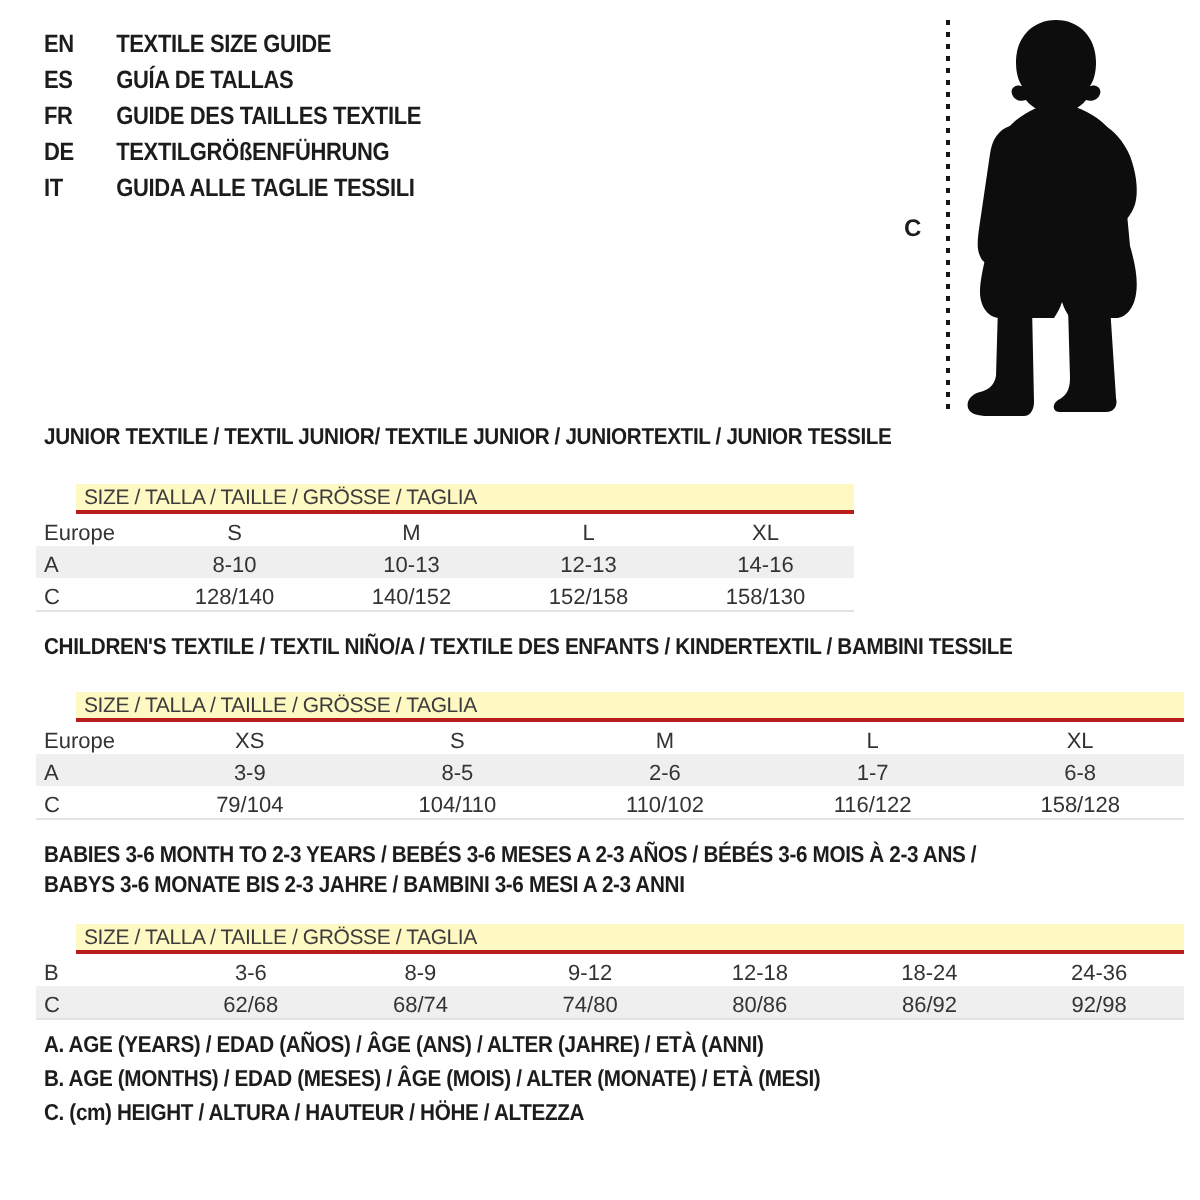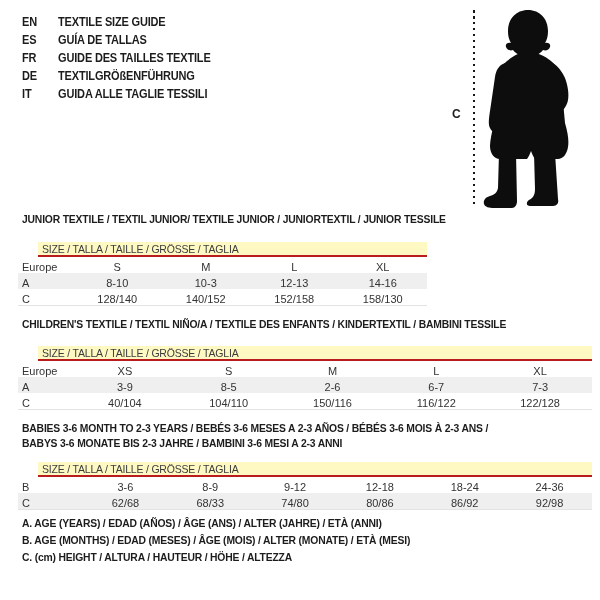--- a/index.html
+++ b/index.html
@@ -93,21 +93,21 @@
     <div class="trow">
       <span class="lbl">Europe</span>
       <span class="cell">S</span>
       <span class="cell">M</span>
       <span class="cell">L</span>
       <span class="cell">XL</span>
     </div>
     <div class="trow alt">
       <span class="lbl">A</span>
       <span class="cell">8-10</span>
-      <span class="cell">10-3</span>
+      <span class="cell">10-13</span>
       <span class="cell">12-13</span>
       <span class="cell">14-16</span>
     </div>
     <div class="trow">
       <span class="lbl">C</span>
       <span class="cell">128/140</span>
       <span class="cell">140/152</span>
       <span class="cell">152/158</span>
       <span class="cell">158/130</span>
     </div>
@@ -122,30 +122,30 @@
       <span class="cell">S</span>
       <span class="cell">M</span>
       <span class="cell">L</span>
       <span class="cell">XL</span>
     </div>
     <div class="trow alt">
       <span class="lbl">A</span>
       <span class="cell">3-9</span>
       <span class="cell">8-5</span>
       <span class="cell">2-6</span>
-      <span class="cell">6-7</span>
-      <span class="cell">7-3</span>
+      <span class="cell">1-7</span>
+      <span class="cell">6-8</span>
     </div>
     <div class="trow">
       <span class="lbl">C</span>
-      <span class="cell">40/104</span>
+      <span class="cell">79/104</span>
       <span class="cell">104/110</span>
-      <span class="cell">150/116</span>
+      <span class="cell">110/102</span>
       <span class="cell">116/122</span>
-      <span class="cell">122/128</span>
+      <span class="cell">158/128</span>
     </div>
   </div>
 
   <div class="table-title" id="title-babies">
     <div>BABIES 3-6 MONTH TO 2-3 YEARS / BEBÉS 3-6 MESES A 2-3 AÑOS / BÉBÉS 3-6 MOIS À 2-3 ANS /</div>
     <div>BABYS 3-6 MONATE BIS 2-3 JAHRE / BAMBINI 3-6 MESI A 2-3 ANNI</div>
   </div>
   <div class="size-table" id="table-babies">
     <div class="size-bar">SIZE / TALLA / TAILLE / GRÖSSE / TAGLIA</div>
     <div class="trow">
@@ -153,21 +153,21 @@
       <span class="cell">3-6</span>
       <span class="cell">8-9</span>
       <span class="cell">9-12</span>
       <span class="cell">12-18</span>
       <span class="cell">18-24</span>
       <span class="cell">24-36</span>
     </div>
     <div class="trow alt">
       <span class="lbl">C</span>
       <span class="cell">62/68</span>
-      <span class="cell">68/33</span>
+      <span class="cell">68/74</span>
       <span class="cell">74/80</span>
       <span class="cell">80/86</span>
       <span class="cell">86/92</span>
       <span class="cell">92/98</span>
     </div>
   </div>
 
   <div class="footnotes">
     <div class="footnote">A. AGE (YEARS) / EDAD (AÑOS) / ÂGE (ANS) / ALTER (JAHRE) / ETÀ (ANNI)</div>
     <div class="footnote">B. AGE (MONTHS) / EDAD (MESES) / ÂGE (MOIS) / ALTER (MONATE) / ETÀ (MESI)</div>

